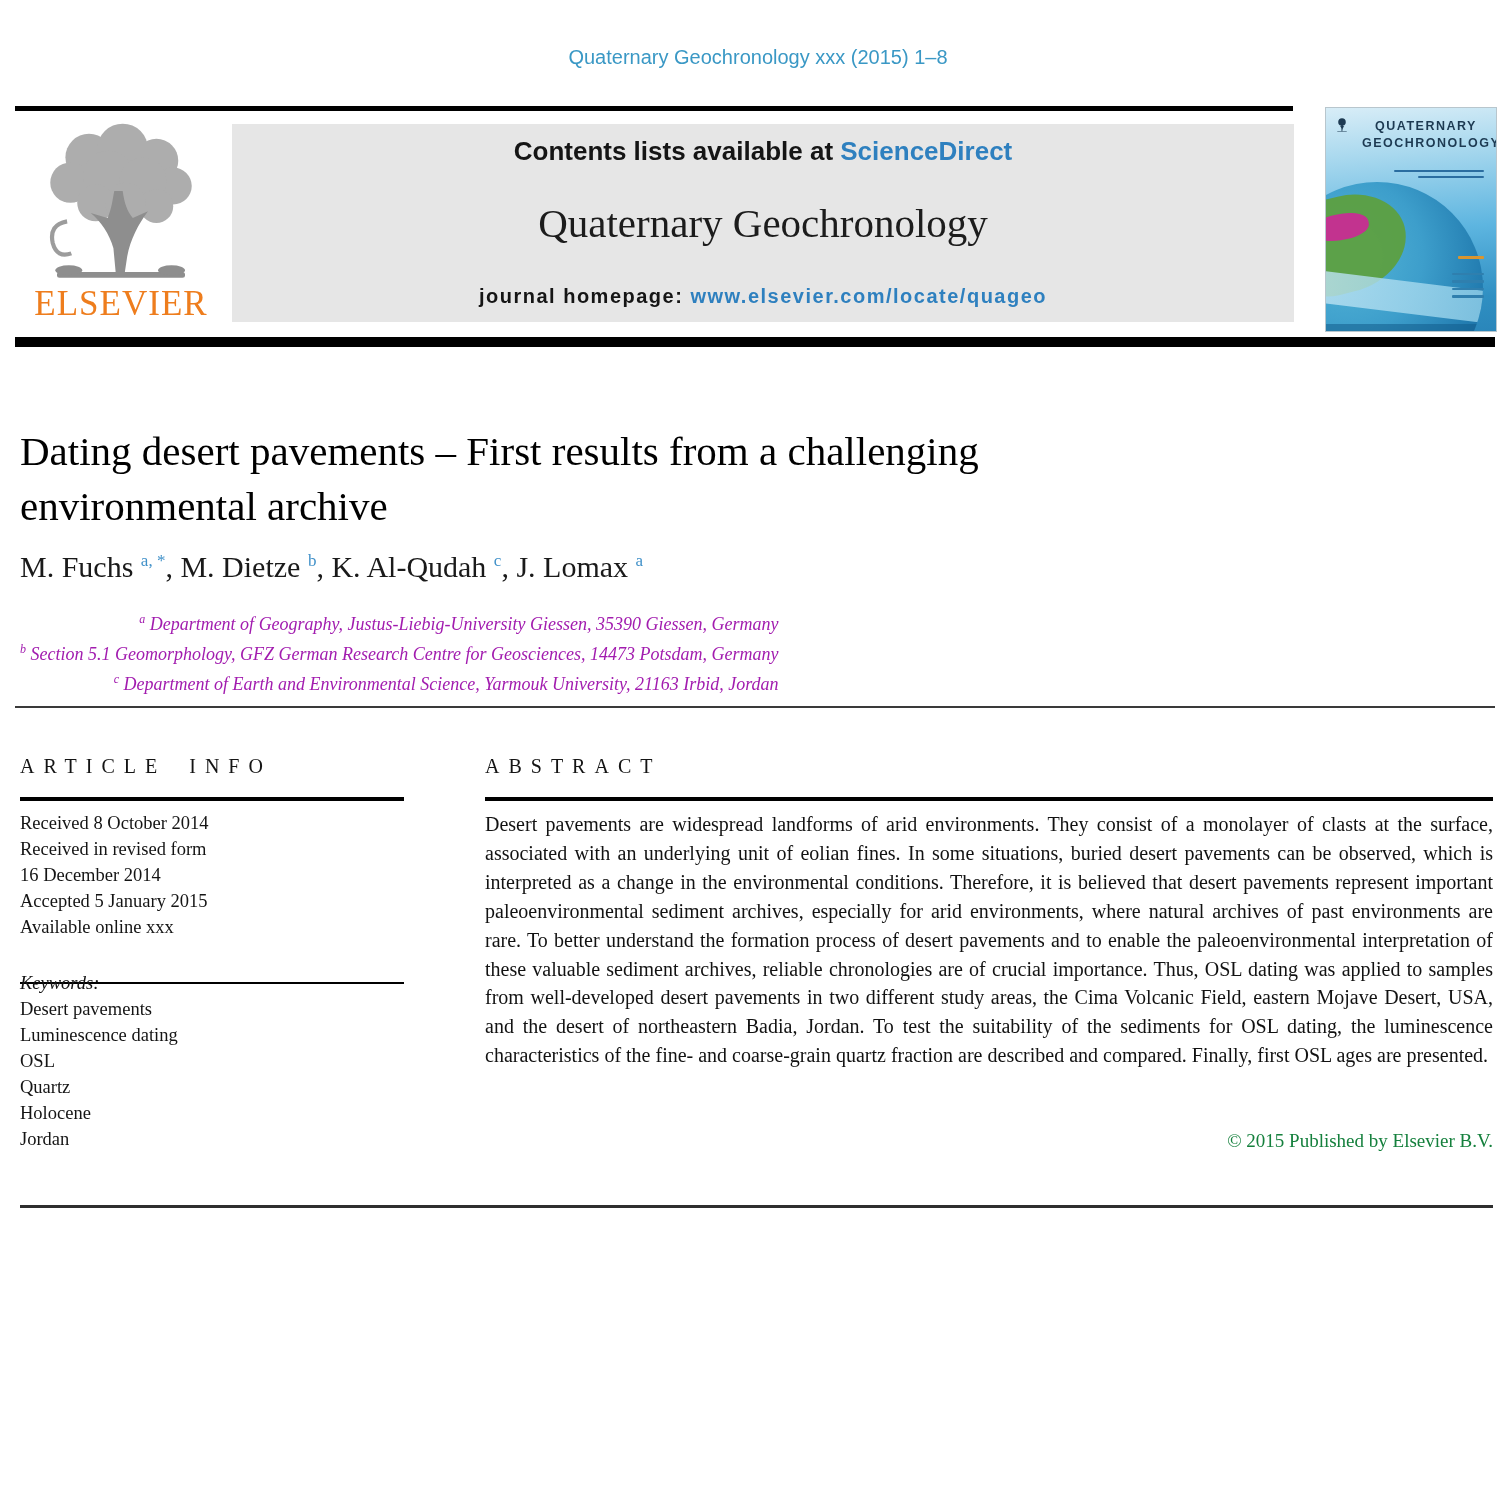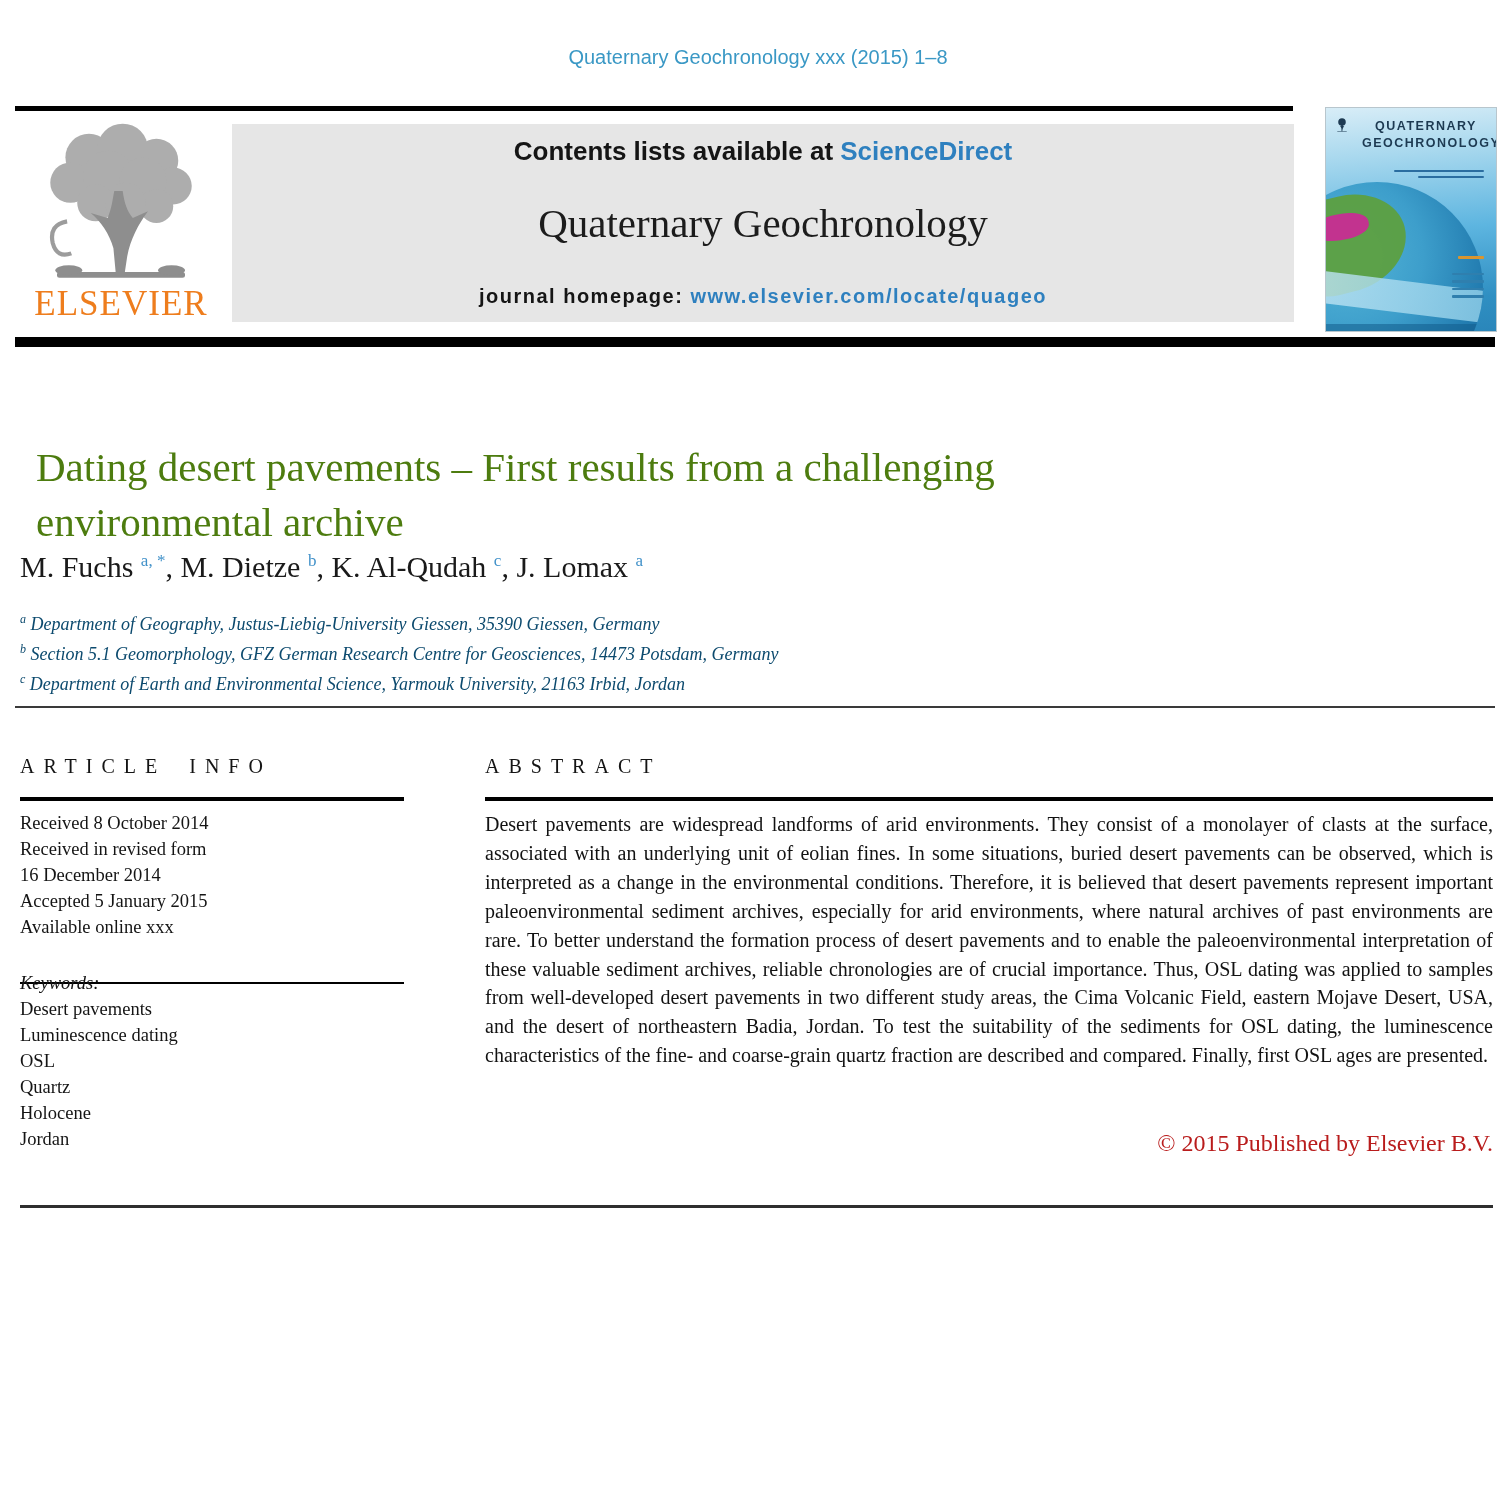--- a/index.html
+++ b/index.html
@@ -57,41 +57,41 @@
        border-radius:45%;transform:rotate(-10deg);}
   .globe .band{position:absolute;left:-12px;top:96px;width:240px;height:32px;border-radius:16px;
        background:linear-gradient(90deg,#cfeaf6,#8fd0ea);opacity:.8;transform:rotate(7deg);}
   .globe .deep{position:absolute;left:-10px;top:142px;width:240px;height:90px;background:#135d8c;opacity:.55;}
   .cover-lines{position:absolute;right:12px;top:148px;text-align:right;}
   .cover-lines .l{height:2.5px;margin:0 0 5px auto;border-radius:1px;}
   .cover-lines .orange{width:26px;background:#d9952f;margin-bottom:14px;}
   .cover-lines .blue{width:32px;background:#2f7fae;}
 
   
-  .title{position:absolute;left:20px;top:424px;width:1150px;margin:16px;font-weight:400;
-       font-size:41px;line-height:55px;color:#4d7c0f;font-family:"Liberation Serif", serif;}
+  .title{position:absolute;left:20px;top:424px;width:1150px;margin:0;font-weight:400;
+       font-size:41px;line-height:55px;color:#000000;font-family:"Liberation Serif", serif;}
   .authors{position:absolute;left:20px;top:550px;font-size:30px;color:#1a1a1a;}
   .authors sup{color:var(--author_sup_blue,#4191c9);font-size:17px;font-weight:400;}
   .affils{position:absolute;left:20px;top:607px;font-style:italic;font-size:18px;
-       line-height:25px;color:#0c4a6e;}
+       line-height:25px;color:#a21caf;text-align:right;}
   .affils sup{font-size:12px;font-style:italic;}
 
   
   .colhead{position:absolute;top:755px;margin:0;font-size:20px;font-weight:400;
        letter-spacing:9px;word-spacing:9px;color:#141414;font-family:"Liberation Serif", serif;}
   .colhead.left{left:20px;}
   .colhead.right{left:485px;}
   .info{position:absolute;left:20px;width:384px;font-size:18.5px;line-height:26px;color:#141414;}
   .info .lbl{font-style:italic;}
   .info.history{top:810px;}
   .info.keywords{top:970px;}
   .abstract{position:absolute;left:485px;top:810px;width:1008px;font-size:20px;
        line-height:28.9px;text-align:justify;color:#121212;}
   .copyright{position:absolute;left:485px;top:1130px;width:1008px;text-align:right;
-       font-size:24px;color:#b91c1c;}
+       font-size:19px;color:#15803d;}
 </style>
 </head>
 <body>
 
 <div class="page">
 
   <div class="citation">Quaternary Geochronology xxx (2015) 1–8</div>
 
   <div class="rule rule-top"></div>
 

